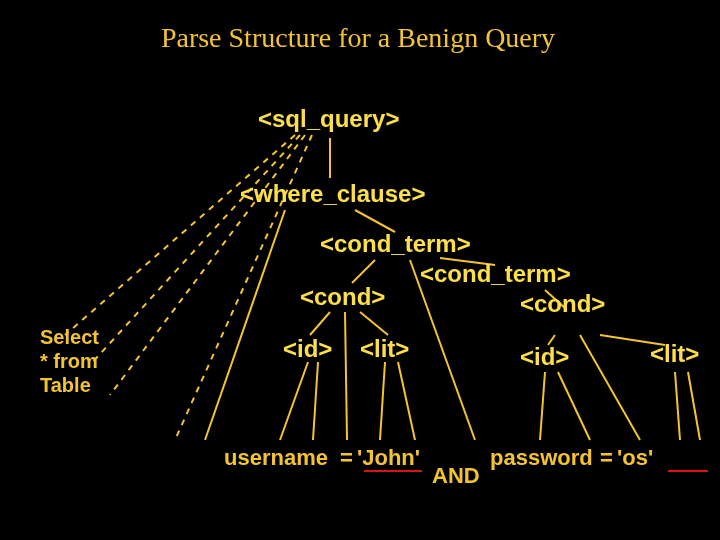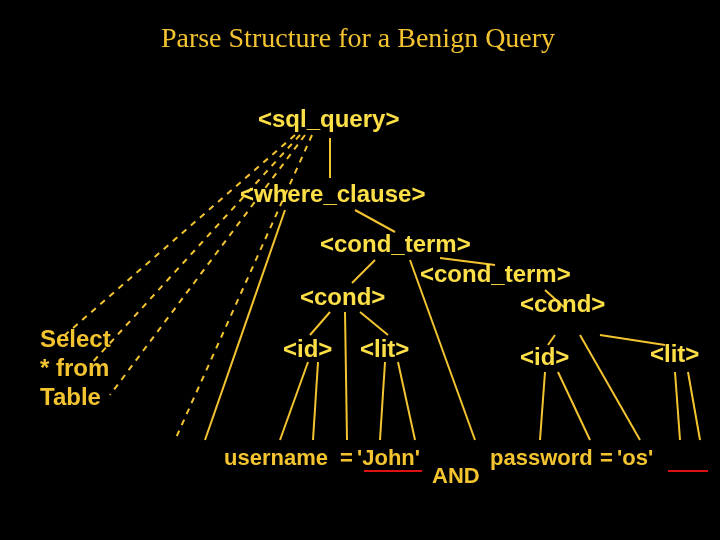--- a/index.html
+++ b/index.html
@@ -30,21 +30,21 @@
     position: absolute;
     color: #fde047;
     font-weight: bold;
     font-size: 24px;
     white-space: nowrap;
   }
   .leaflabel {
     position: absolute;
     color: #f4c430;
     font-weight: bold;
-    font-size: 24px;
+    font-size: 20px;
     line-height: 1.2;
     text-align: left;
   }
   .sqltext {
     position: absolute;
     color: #f4c430;
     font-weight: bold;
     font-size: 22px;
     white-space: nowrap;
   }

